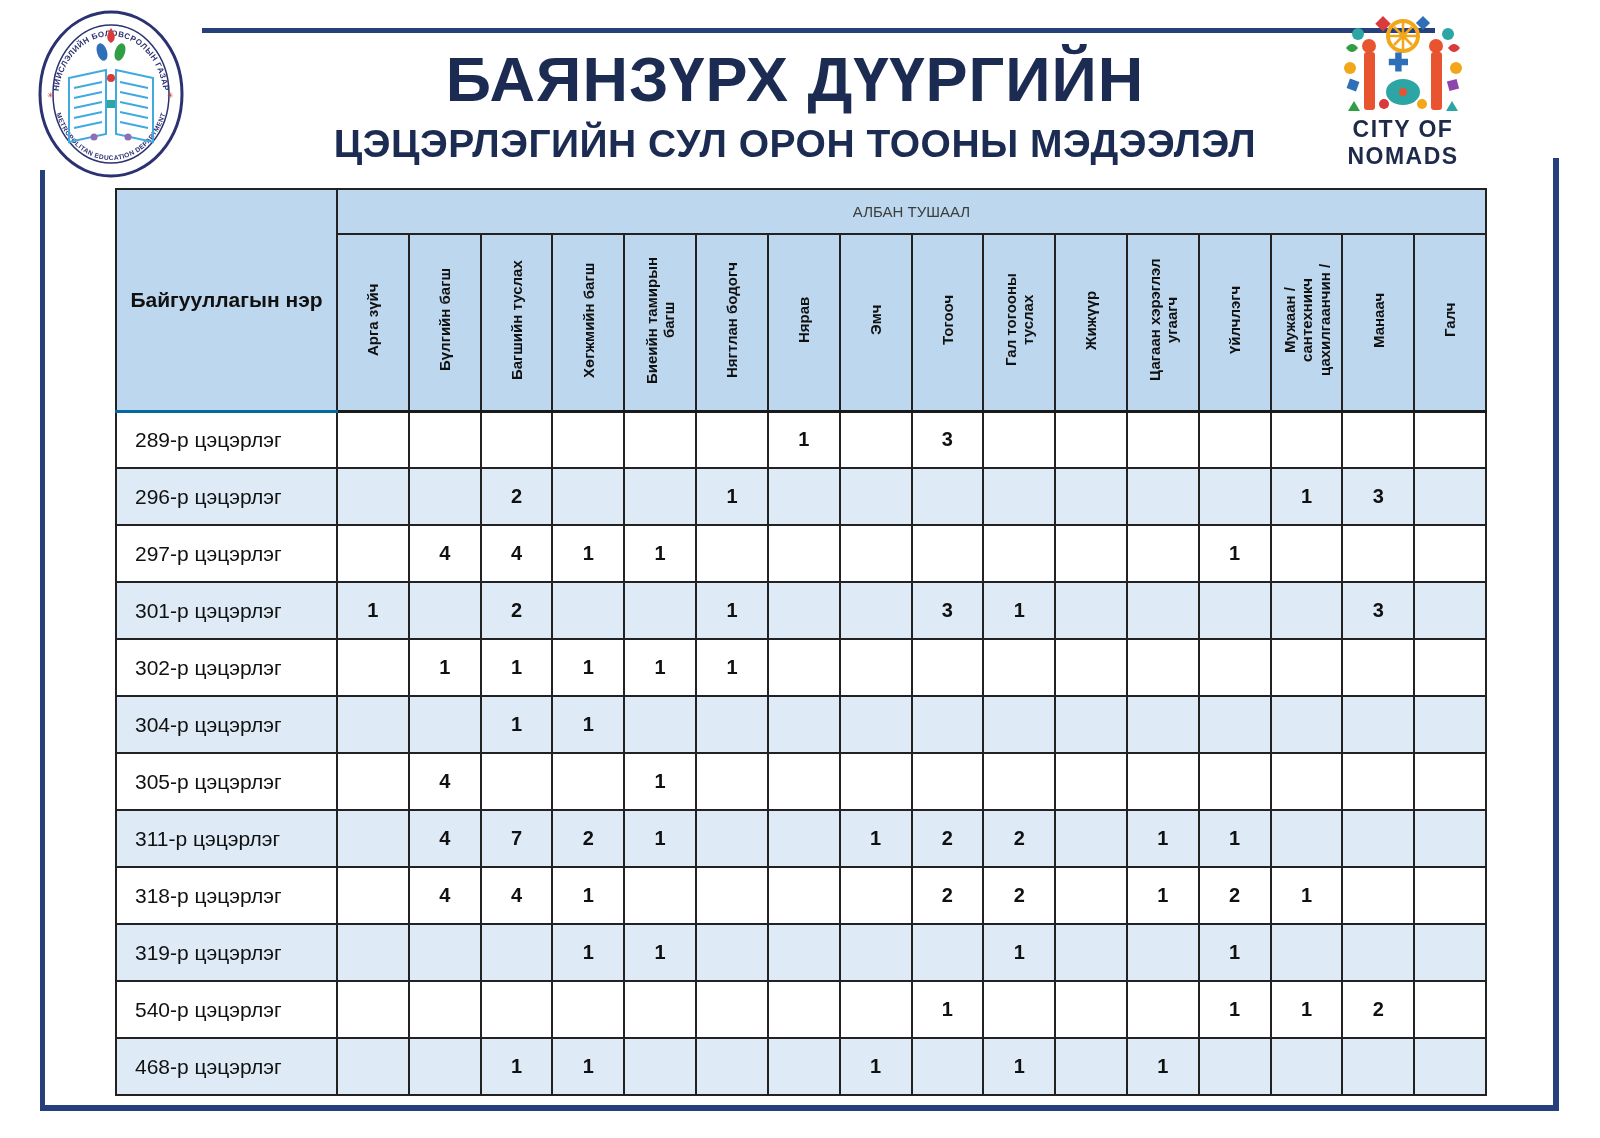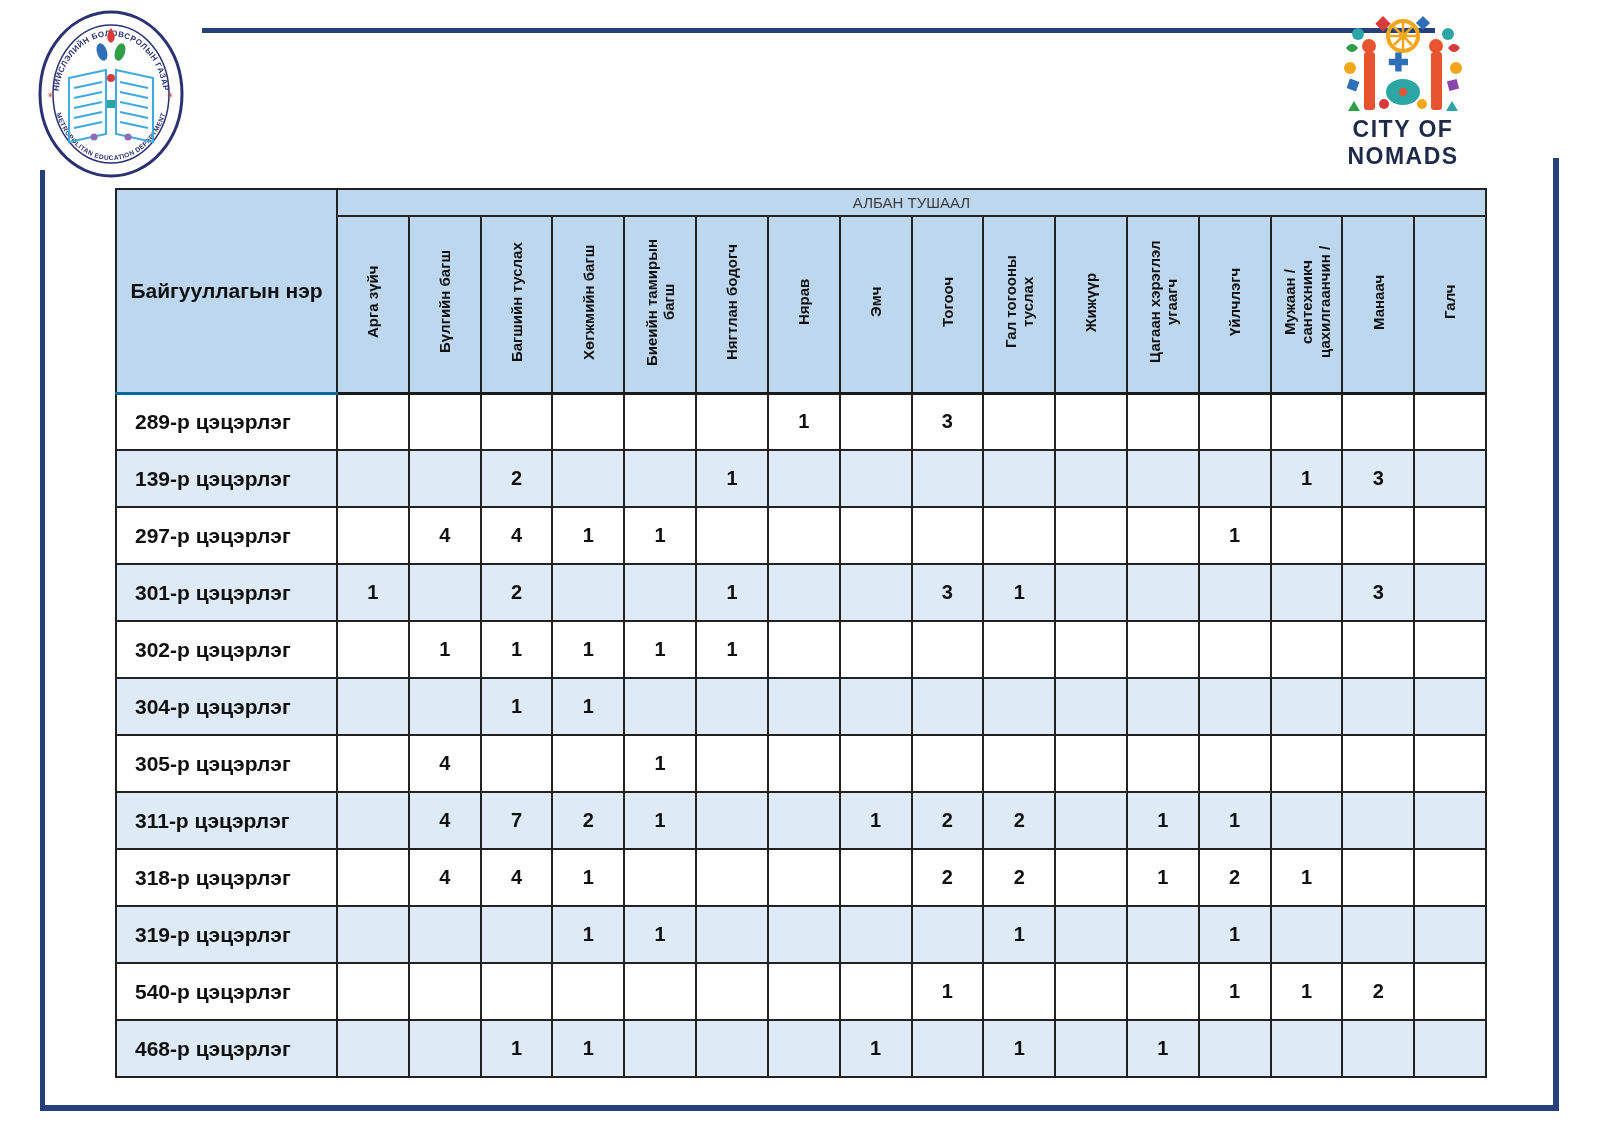--- a/index.html
+++ b/index.html
@@ -18,29 +18,29 @@
   .title-main{font-size:63px;font-weight:900;letter-spacing:1px;line-height:1.05;margin:0;}
   .title-sub{font-size:39px;font-weight:600;letter-spacing:0.5px;margin:10px 0 0 0;}
 
   .emblem{position:absolute;left:36px;top:8px;}
   .nomads{position:absolute;left:1328px;top:6px;}
 
   
   .tbl-wrap{position:absolute;left:115px;top:188px;}
   table{border-collapse:collapse;table-layout:fixed;width:1372px;background:#fff;}
   th,td{border:2px solid #222;padding:0;box-sizing:border-box;}
-  .group-th{height:27px;font-size:15px;font-weight:400;color:#3d3d3d;background:#bdd7ee;text-align:center;}
+  .group-th{height:45px;font-size:15px;font-weight:400;color:#3d3d3d;background:#bdd7ee;text-align:center;}
   .org-th{background:#bdd7ee;font-size:21px;font-weight:700;color:#111;text-align:center;line-height:1.35;}
   .pos-th{background:#bdd7ee;height:177px;vertical-align:middle;text-align:center;border-bottom:3px solid #1a1a1a;}
   .org-th{border-bottom:3px solid #0369a1;}
   .vhead{display:inline-block;writing-mode:vertical-rl;transform:rotate(180deg);
          height:146px;line-height:1.15;font-weight:700;font-size:15px;color:#111;text-align:center;}
   tbody td{height:57px;}
   .val-td{text-align:center;font-size:20px;font-weight:700;color:#111;}
-  .org-td{font-size:21px;font-weight:700;color:#111;text-align:left;padding-left:18px;}
+  .org-td{font-size:21px;font-weight:400;color:#111;text-align:left;padding-left:18px;}
   tr.stripe td{background:#deebf7;}
 </style>
 </head>
 <body>
 
 <div class="page">
 
   <div class="frame frame-top"></div>
   <div class="frame frame-right"></div>
   <div class="frame frame-bottom"></div>
@@ -79,20 +79,24 @@
         <path d="M112,110 L84,104"></path>
           <path d="M112,120 L84,114"></path>
       </g>
       <circle cx="75" cy="70" r="4" fill="#d93a3a"></circle>
       <rect x="71" y="92" width="8" height="8" fill="#2ba6a4"></rect>
       <circle cx="58" cy="129" r="3.5" fill="#8e6fb7"></circle>
       <circle cx="92" cy="129" r="3.5" fill="#8e6fb7"></circle>
     </svg>
   </div>
 
+  <div class="titles">
+    <h1 class="title-main">БАЯНЗҮРХ ДҮҮРГИЙН</h1>
+    <h2 class="title-sub">ЦЭЦЭРЛЭГИЙН СУЛ ОРОН ТООНЫ МЭДЭЭЛЭЛ</h2>
+  </div>
 
   <div class="nomads">
     <svg width="150" height="178" viewBox="0 0 150 178">
 
       <g stroke="#f2a71b" stroke-width="4" fill="none">
         <circle cx="75" cy="30" r="15"></circle>
         <path d="M75,17 L75,43 M62,30 L88,30 M66,21 L84,39 M84,21 L66,39" stroke-width="2.5"></path>
       </g>
       <circle cx="75" cy="30" r="3.5" fill="#f2a71b"></circle>
 
@@ -183,21 +187,21 @@
             <td class="val-td">3</td>
             <td class="val-td"></td>
             <td class="val-td"></td>
             <td class="val-td"></td>
             <td class="val-td"></td>
             <td class="val-td"></td>
             <td class="val-td"></td>
             <td class="val-td"></td>
           </tr>
           <tr class="stripe">
-            <td class="org-td">139-р цэцэрлэг</td>
+            <td class="org-td">296-р цэцэрлэг</td>
             <td class="val-td"></td>
             <td class="val-td"></td>
             <td class="val-td">2</td>
             <td class="val-td"></td>
             <td class="val-td"></td>
             <td class="val-td">1</td>
             <td class="val-td"></td>
             <td class="val-td"></td>
             <td class="val-td"></td>
             <td class="val-td"></td>

